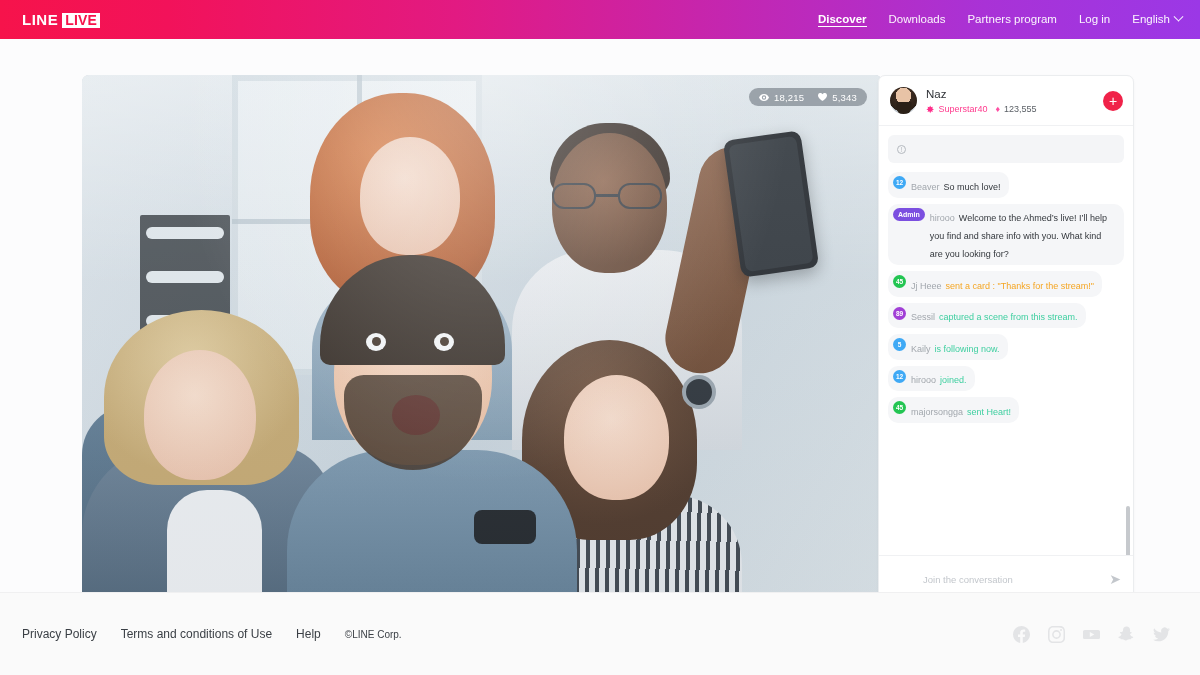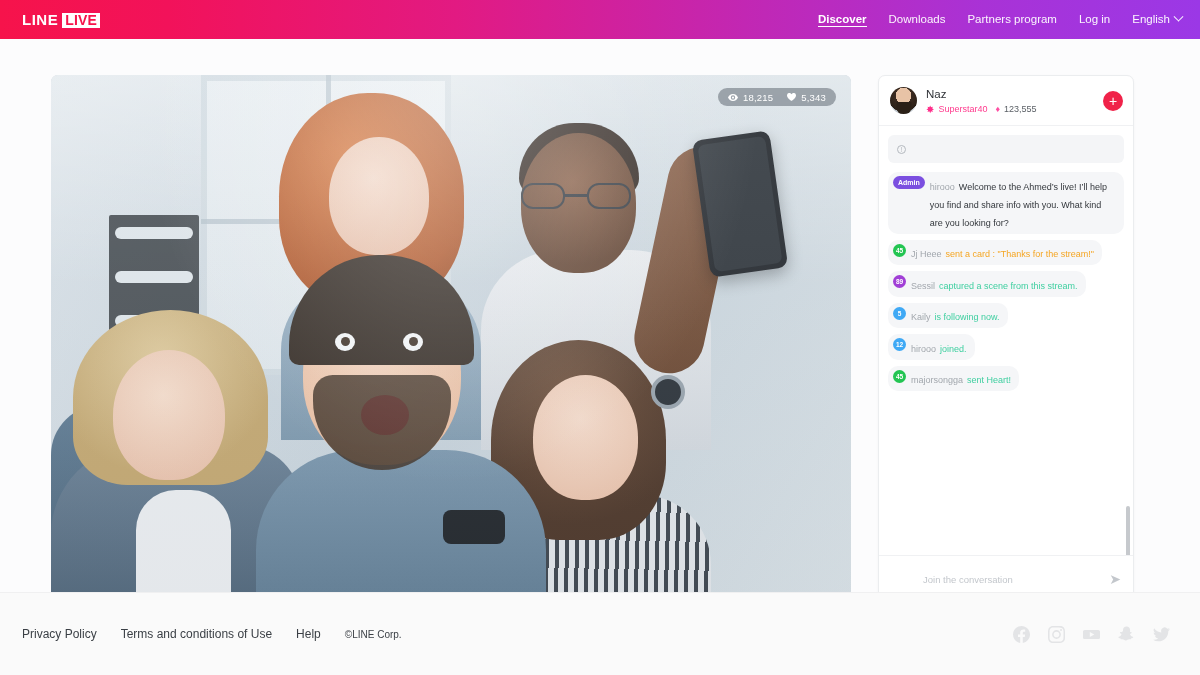--- a/index.html
+++ b/index.html
@@ -52,21 +52,21 @@
 
   
   .main {
     position: absolute; top: 39px; left: 0;
     width: 1200px; height: 553px;
     background: #fcfcfd;
   }
 
   
   .video-wrap {
-    position: absolute; left: 51px; top: 36px;
+    position: absolute; left: 82px; top: 36px;
     width: 800px; height: 528px;
     border-radius: 7px; overflow: hidden;
     background: #c9d2d8;
   }
   .photo { position: absolute; inset: 0; }
   .photo .bg {
     position:absolute; inset:0;
     background:
       linear-gradient(180deg, rgba(255,255,255,.55), rgba(255,255,255,0) 40%),
       linear-gradient(120deg,#e3e9ee 0%, #d5dee5 30%, #cbd6de 55%, #dfe6ea 100%);
@@ -364,20 +364,26 @@
       <button class="plus-btn">+</button>
     </div>
 
     <div class="chat-body">
       <div class="notice">
         <span class="i">!</span>
       </div>
       <div class="msgs">
           <div class="msg">
             <div class="pill">
+              <span class="lvl" style="background: rgb(63, 169, 245);">12</span>
+              <span><span class="uname">Beaver</span><span class="mtext">So much love!</span></span>
+            </div>
+          </div>
+          <div class="msg">
+            <div class="pill">
               <span class="tag" style="background: rgb(123, 79, 224);">Admin</span>
               <span><span class="uname">hirooo</span><span class="mtext">Welcome to the Ahmed’s live! I’ll help you find and share info with you. What kind are you looking for?</span></span>
             </div>
           </div>
           <div class="msg">
             <div class="pill">
               <span class="lvl" style="background: rgb(35, 197, 82);">45</span>
               <span><span class="uname">Jj Heee</span><span class="mtext gift">sent a card : "Thanks for the stream!"</span></span>
             </div>
           </div>

